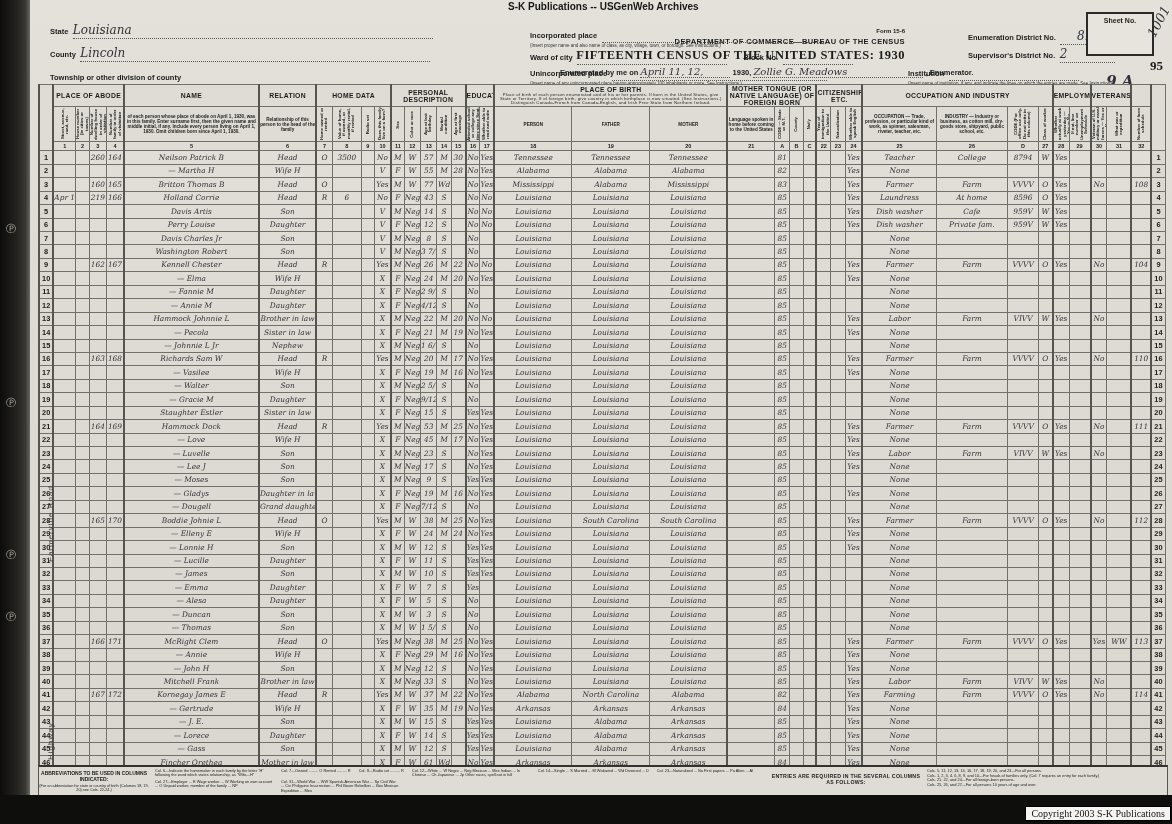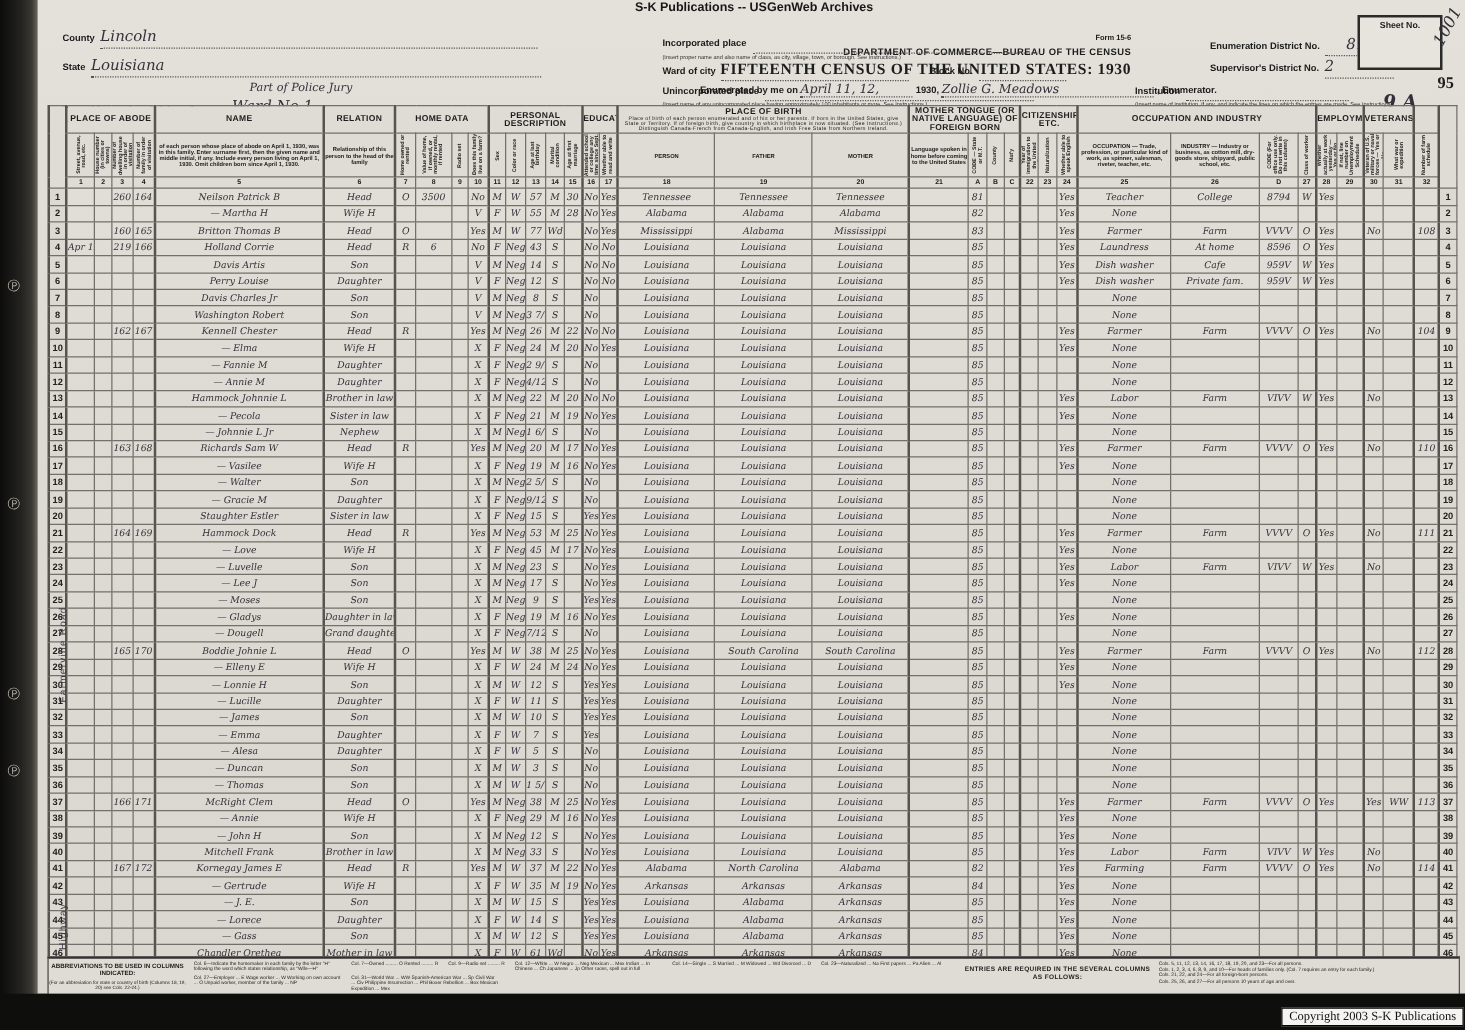--- a/index.html
+++ b/index.html
@@ -83,33 +83,29 @@
   <div class="publisher">S-K Publications -- USGenWeb Archives</div>
 
   <div class="hdr-center">
     <div class="formno">Form 15-6</div>
     <div class="dept">DEPARTMENT OF COMMERCE—BUREAU OF THE CENSUS</div>
     <div class="title">FIFTEENTH CENSUS OF THE UNITED STATES: 1930</div>
   </div>
 
   <div class="leftfields">
     <div class="row">
+      <span class="fld-label">State</span>
+      <span class="uline" style="width:360px;"><span class="hw hw-lg">Louisiana</span></span>
+    </div>
+    <div class="row">
       <span class="fld-label">County</span>
       <span class="uline" style="width:350px;"><span class="hw hw-lg">Lincoln</span></span>
     </div>
     <div class="row">
-      <span class="fld-label">State</span>
-      <span class="uline" style="width:360px;"><span class="hw hw-lg">Louisiana</span></span>
-    </div>
-    <div class="row">
       <span class="fld-label">Township or other division of county</span>
-      <span style="display:inline-block;vertical-align:bottom;">
-        <span class="hw" style="font-size:9px;display:block;margin-left:14px;">Part of Police Jury</span>
-        <span class="uline" style="width:250px;"><span class="hw hw-lg">Ward No 1</span></span>
-      </span>
       <div class="fld-note">(Insert proper name and also name of class, as township, town, precinct, district, etc.   See Instructions.)</div>
     </div>
   </div>
 
   <div class="inc-place">
     <span class="fld-label">Incorporated place</span>
     <span class="uline" style="width:230px;">&nbsp;</span>
     <div class="fld-note">(Insert proper name and also name of class, as city, village, town, or borough.   See Instructions.)</div>
   </div>
   <div class="ward-city">
@@ -2145,21 +2141,21 @@
           <td></td>
           <td class="gb"></td>
           <td class="ln gb">45</td>
         </tr>
         <tr>
           <td class="ln gb">46</td>
           <td class="gb"></td>
           <td></td>
           <td></td>
           <td></td>
-          <td class="hw gb lft">Chandler Orethea</td>
+          <td class="hw gb lft">Fincher Orethea</td>
           <td class="hw gb lft">Mother in law</td>
           <td class="gb"></td>
           <td></td>
           <td></td>
           <td class="hw">X</td>
           <td class="hw gb">F</td>
           <td class="hw">W</td>
           <td class="hw">61</td>
           <td class="hw">Wd</td>
           <td></td>

